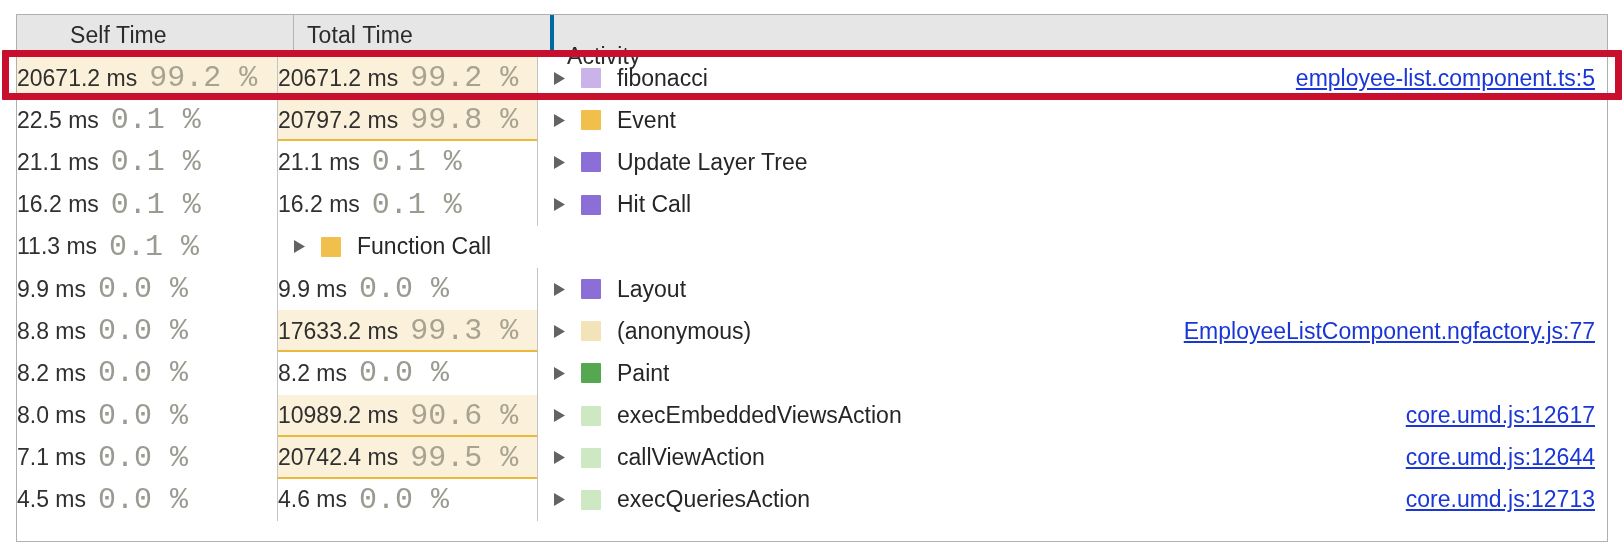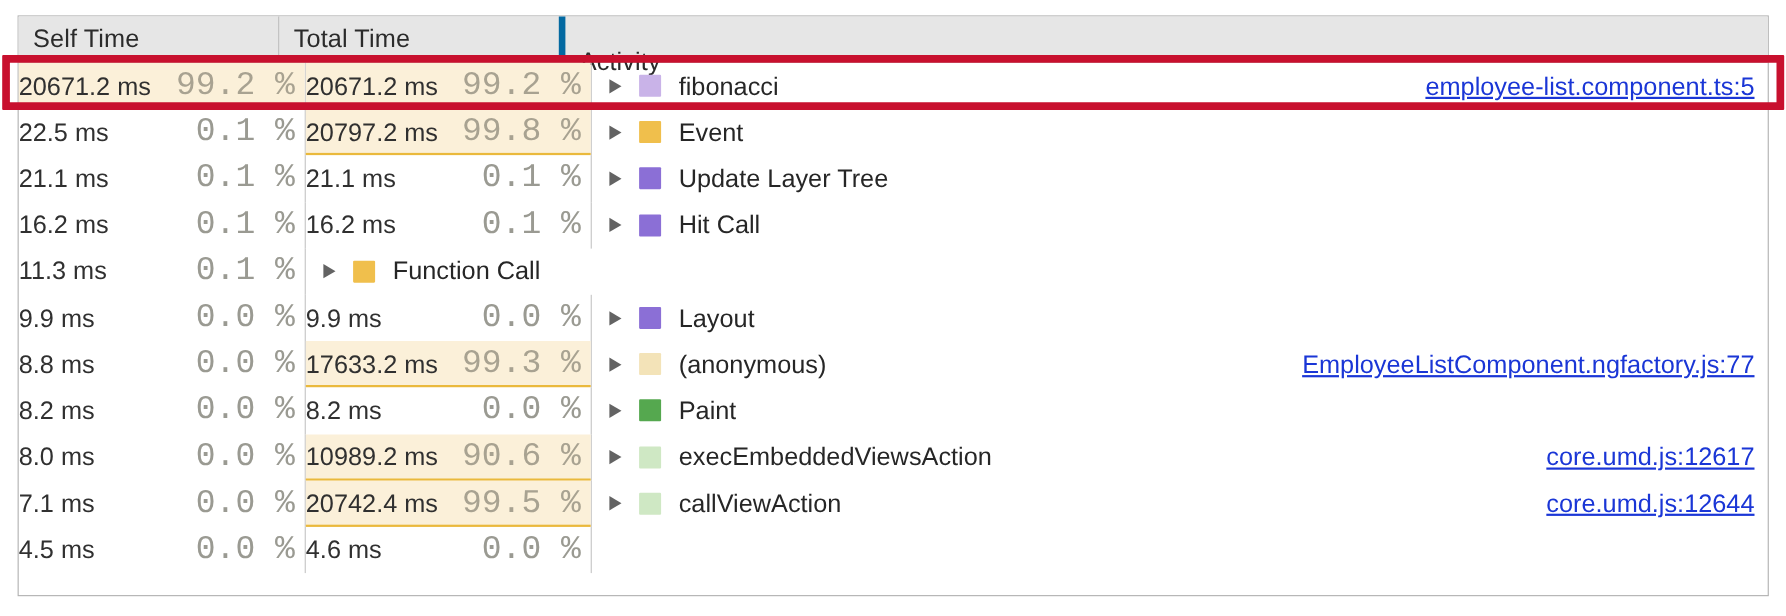--- a/index.html
+++ b/index.html
@@ -46,22 +46,22 @@
   .hcell {
     box-sizing: border-box;
     display: flex;
     align-items: center;
     font-size: 23px;
     color: #2b2b2b;
     letter-spacing: 0.1px;
     padding-left: 13px;
     background: #e6e6e6;
   }
-  .hcell.self  { width: 237px; border-right: 1px solid #b4b4b4; }
-  .hcell.total { width: 260px; border-right: 6px solid #0369a1; }
+  .hcell.self  { width: 237px; border-right: 1px solid #b4b4b4; margin-left: 40px; }
+  .hcell.total { width: 260px; border-right: 4px solid #0369a1; }
   .hcell.act   { flex: 1 1 auto; background: #efefef; margin-top: 41px; }
 
   
   .grid-body {
     position: relative;
   }
   .row {
     display: flex;
     height: 42.2px;
     box-sizing: border-box;
@@ -91,21 +91,21 @@
     box-sizing: border-box;
     pointer-events: none;
   }
   .bar.nolinebottom { border-bottom: none; }
 
   .numwrap {
     position: relative;
     height: 100%;
     display: flex;
     align-items: center;
-    justify-content: space-between;
+    justify-content: flex-start;
     padding-right: 9px;
     gap: 12px;
   }
   .ms {
     font-size: 23px;
     color: #303030;
     white-space: nowrap;
   }
   .pct {
     font-size: 30px;
@@ -438,20 +438,31 @@
               <span class="ms">4.5 ms</span>
               <span class="pct">0.0 %</span>
             </div>
           </div>
           <div class="cell total">
             <div class="numwrap">
               <span class="ms">4.6 ms</span>
               <span class="pct">0.0 %</span>
             </div>
           </div>
+          <div class="cell act">
+            <span class="disclosure">
+              <svg width="13" height="15" viewBox="0 0 13 15" aria-hidden="true">
+                <path d="M1 1 L12 7.5 L1 14 Z" fill="#636363"></path>
+              </svg>
+            </span>
+            <span class="swatch" style="background: rgb(207, 232, 196);"></span>
+            <span class="actlabel">execQueriesAction</span>
+            <span class="spacer"></span>
+            <span class="srclink">core.umd.js:12713</span>
+          </div>
         </div>
       </div>
 
   </div>
 
   <div class="annot-box"></div>
 
 </div>
 
 </body></html>

